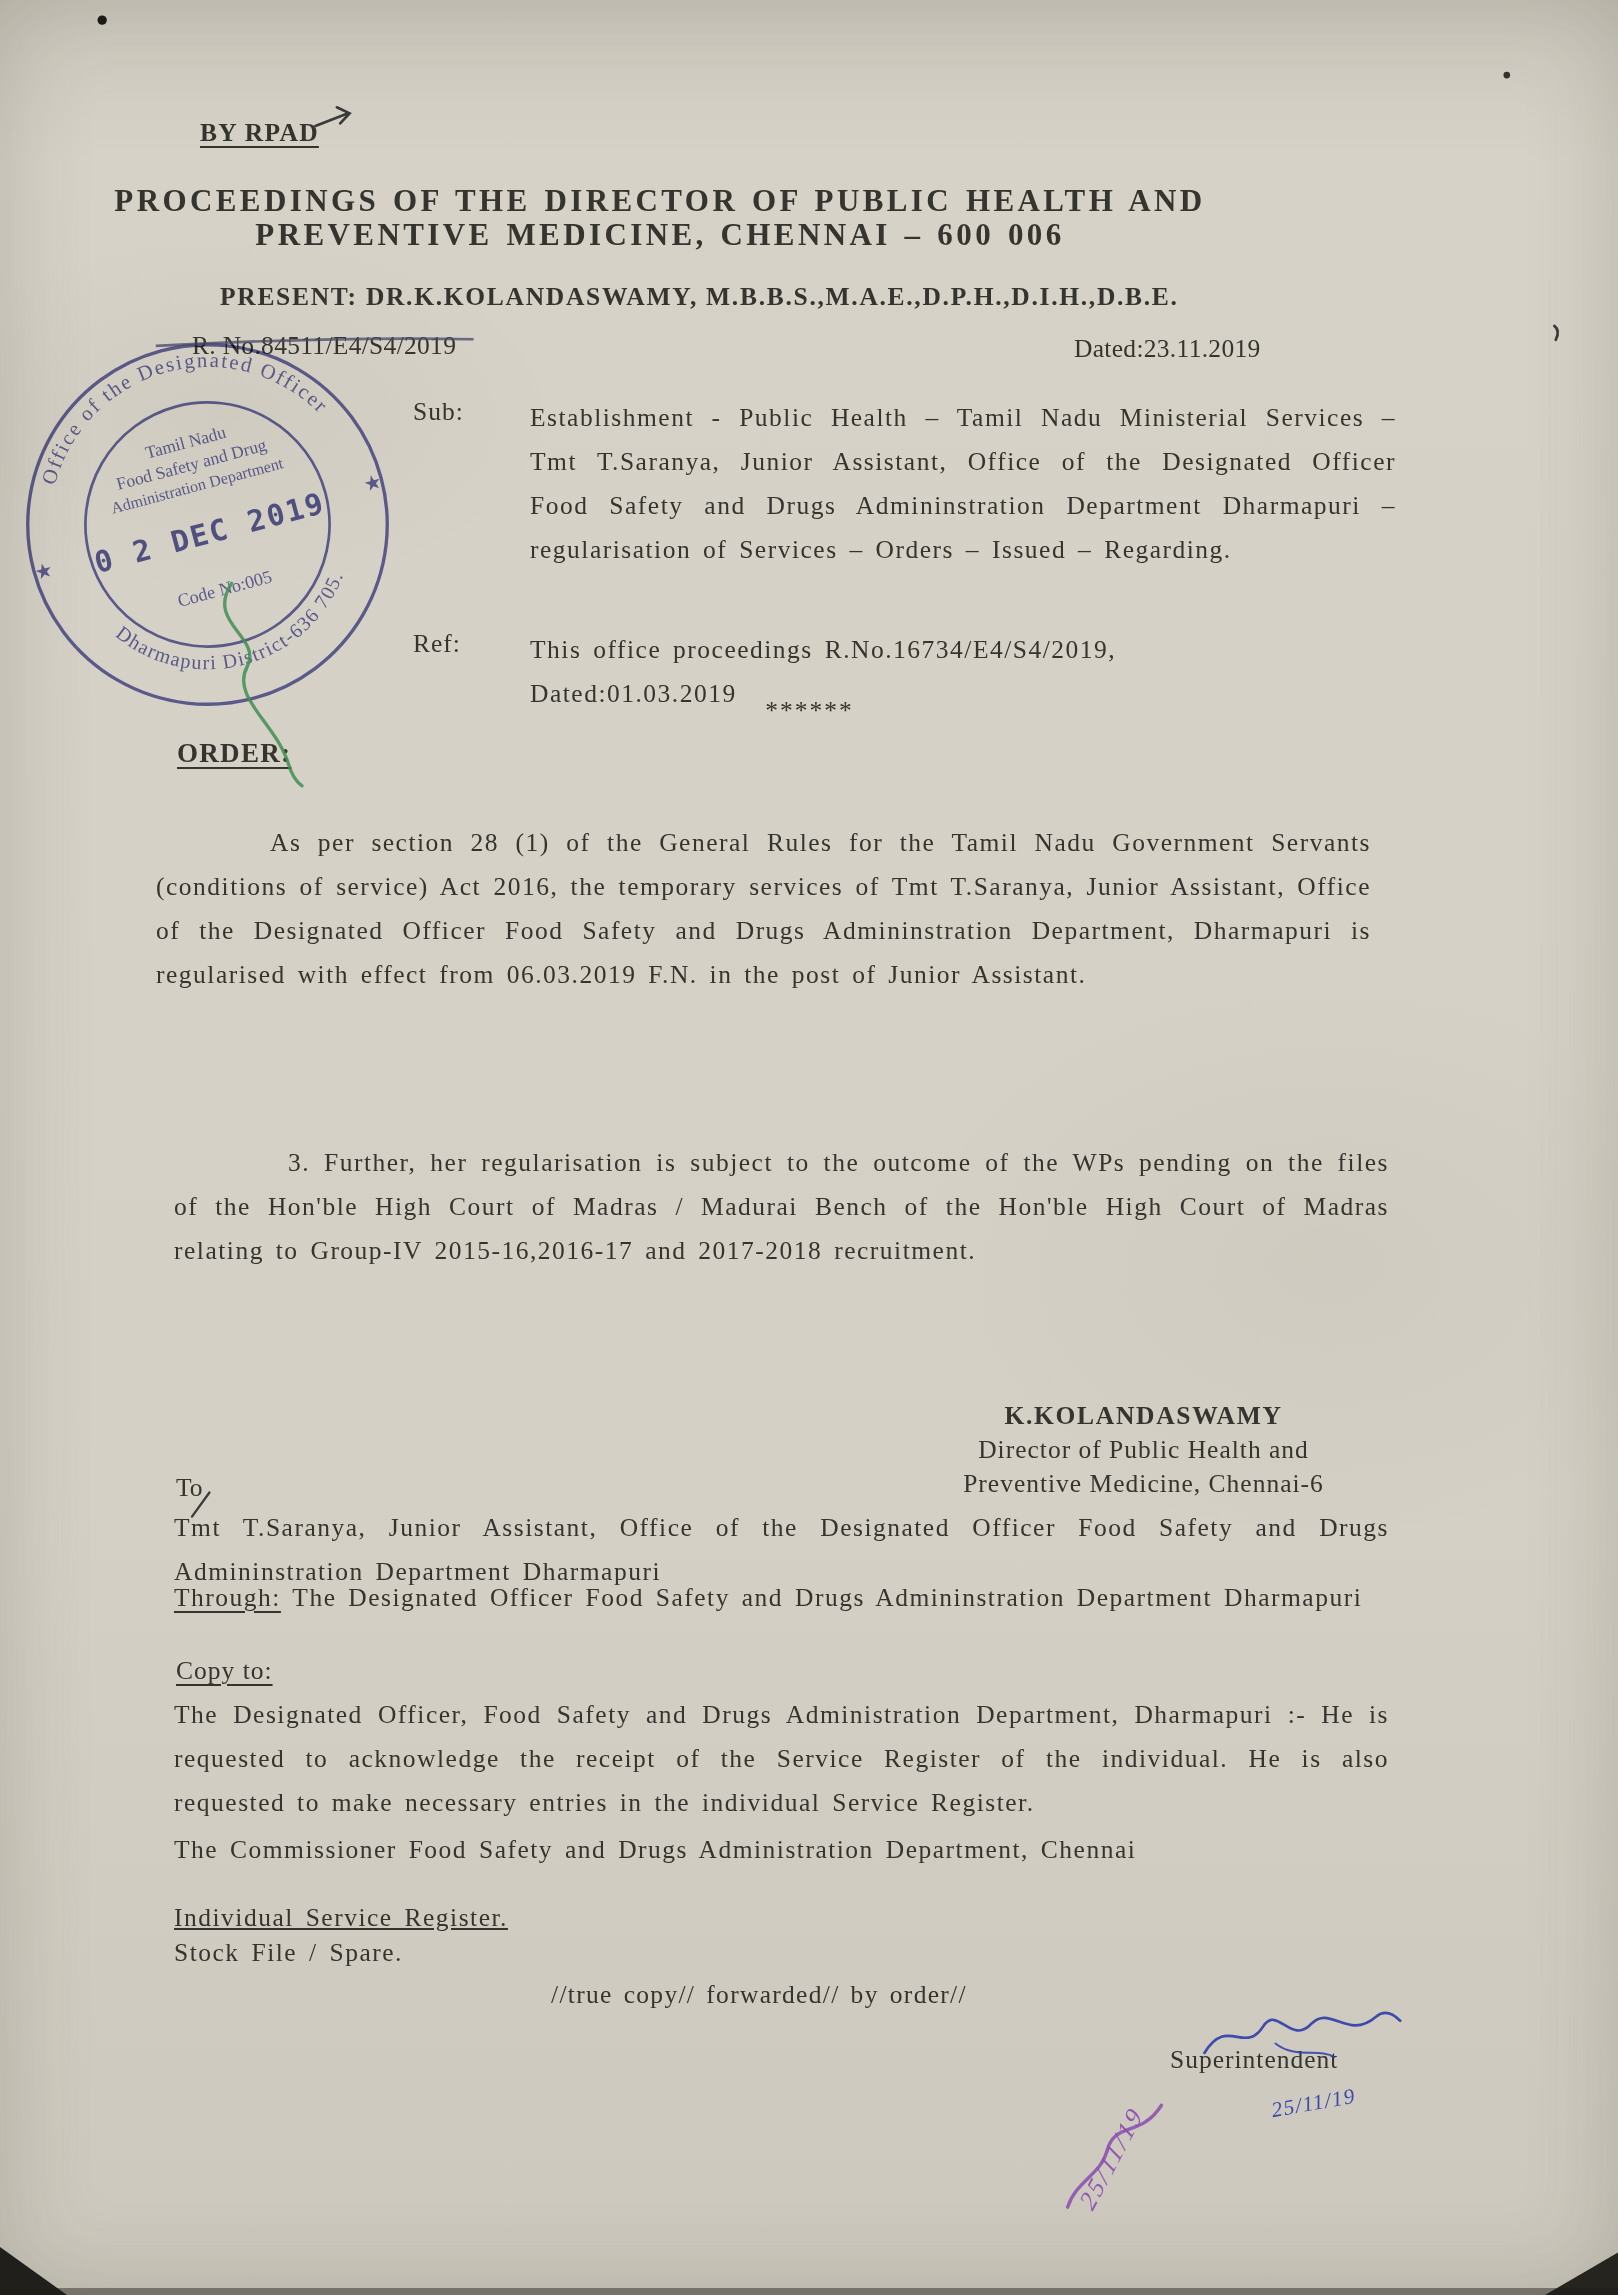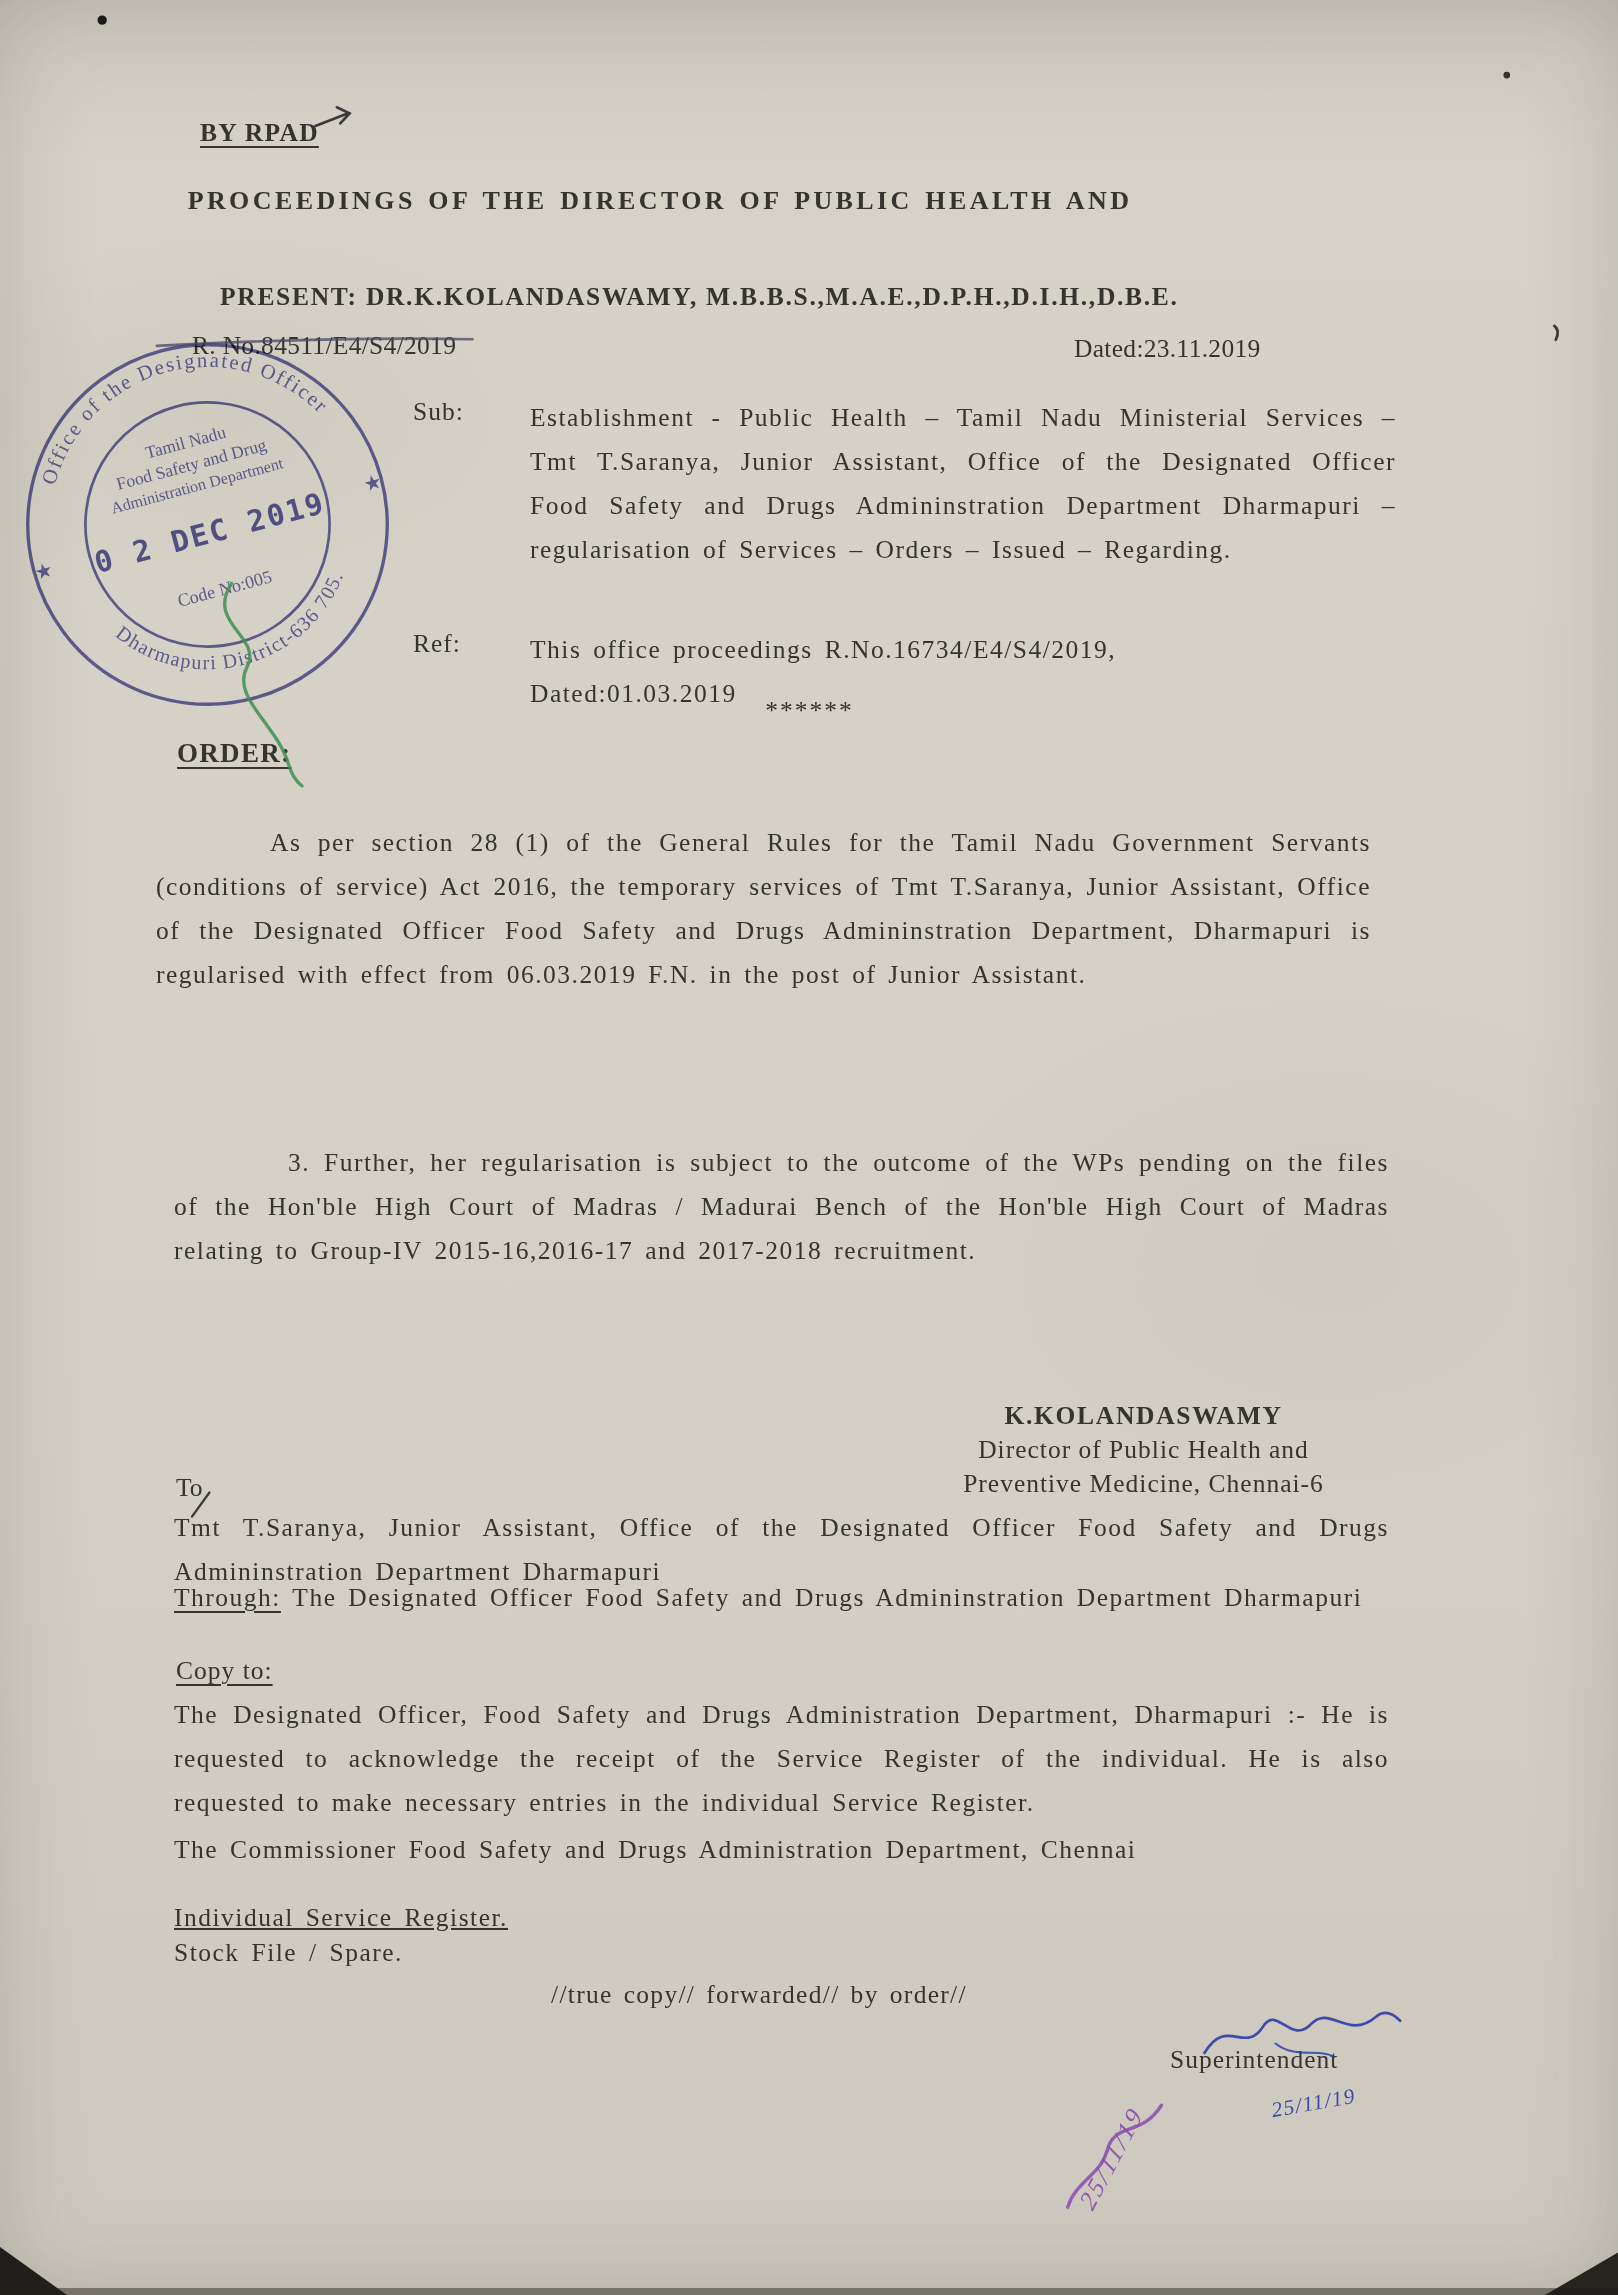--- a/index.html
+++ b/index.html
@@ -28,21 +28,21 @@
     line-height: 44px;
     letter-spacing: 1.5px;
     word-spacing: 4px;
     text-align: justify;
   }
   .indent { text-indent: 114px; }
 
   .by-rpad { left: 200px; top: 118px; font-size: 25.5px; font-weight: bold; letter-spacing: 1.3px; }
 
   .title { left: 0; top: 184px; width: 1320px; text-align: center;
-           font-size: 26px; font-weight: bold; letter-spacing: 3.4px; word-spacing: 2.7px; line-height: 34px; }
+           font-size: 31px; font-weight: bold; letter-spacing: 3.4px; word-spacing: 2.7px; line-height: 34px; }
 
   .present { left: 220px; top: 282px; font-size: 25.5px; font-weight: bold; letter-spacing: 1.7px; }
 
   .file-no { left: 192px; top: 331px; font-size: 25.5px; letter-spacing: 0.3px; }
   .dated   { left: 1074px; top: 334px; font-size: 25.5px; letter-spacing: 0.3px; }
 
   .sub-label { left: 413px; top: 397px; }
   .sub-text  { left: 530px; top: 396px; width: 866px; }
   .ref-label { left: 413px; top: 629px; }
   .ref-text  { left: 530px; top: 628px; width: 866px; }
@@ -110,20 +110,21 @@
 </style>
 </head>
 <body>
 
 <div class="page">
 
   <div class="abs by-rpad u">BY RPAD</div>
 
   <div class="abs title">
     <div>PROCEEDINGS OF THE DIRECTOR OF PUBLIC HEALTH AND</div>
+    <div>PREVENTIVE MEDICINE, CHENNAI – 600 006</div>
   </div>
 
   <div class="abs present">PRESENT: DR.K.KOLANDASWAMY, M.B.B.S.,M.A.E.,D.P.H.,D.I.H.,D.B.E.</div>
 
   <div class="abs file-no">R. No.84511/E4/S4/2019</div>
   <div class="abs dated">Dated:23.11.2019</div>
 
   <div class="abs sub-label label-text">Sub:</div>
   <div class="abs sub-text body-text">Establishment - Public Health – Tamil Nadu Ministerial Services – Tmt T.Saranya, Junior Assistant, Office of the Designated Officer Food Safety and Drugs Admininstration Department Dharmapuri – regularisation of Services – Orders – Issued – Regarding.</div>
 

